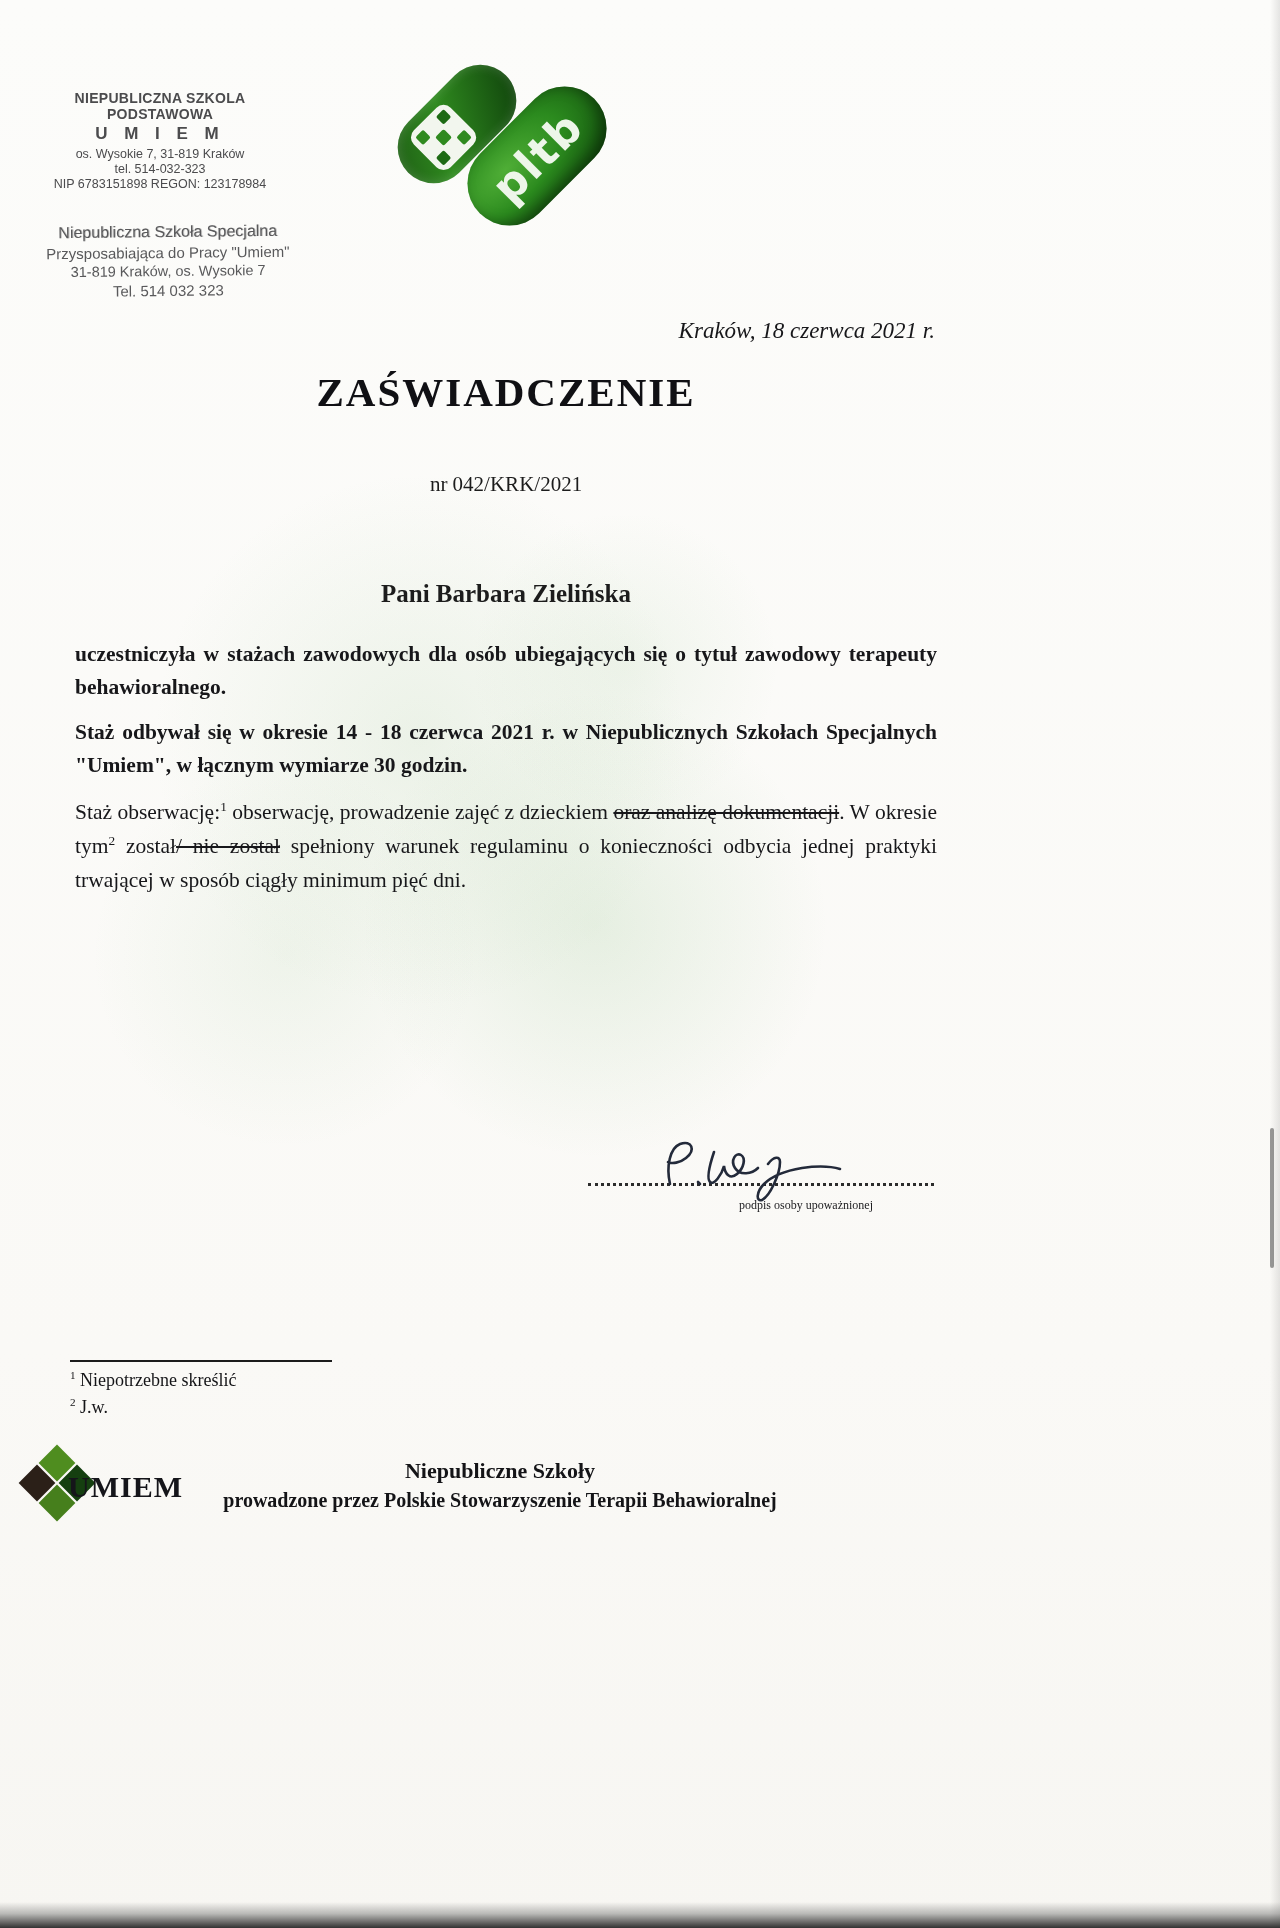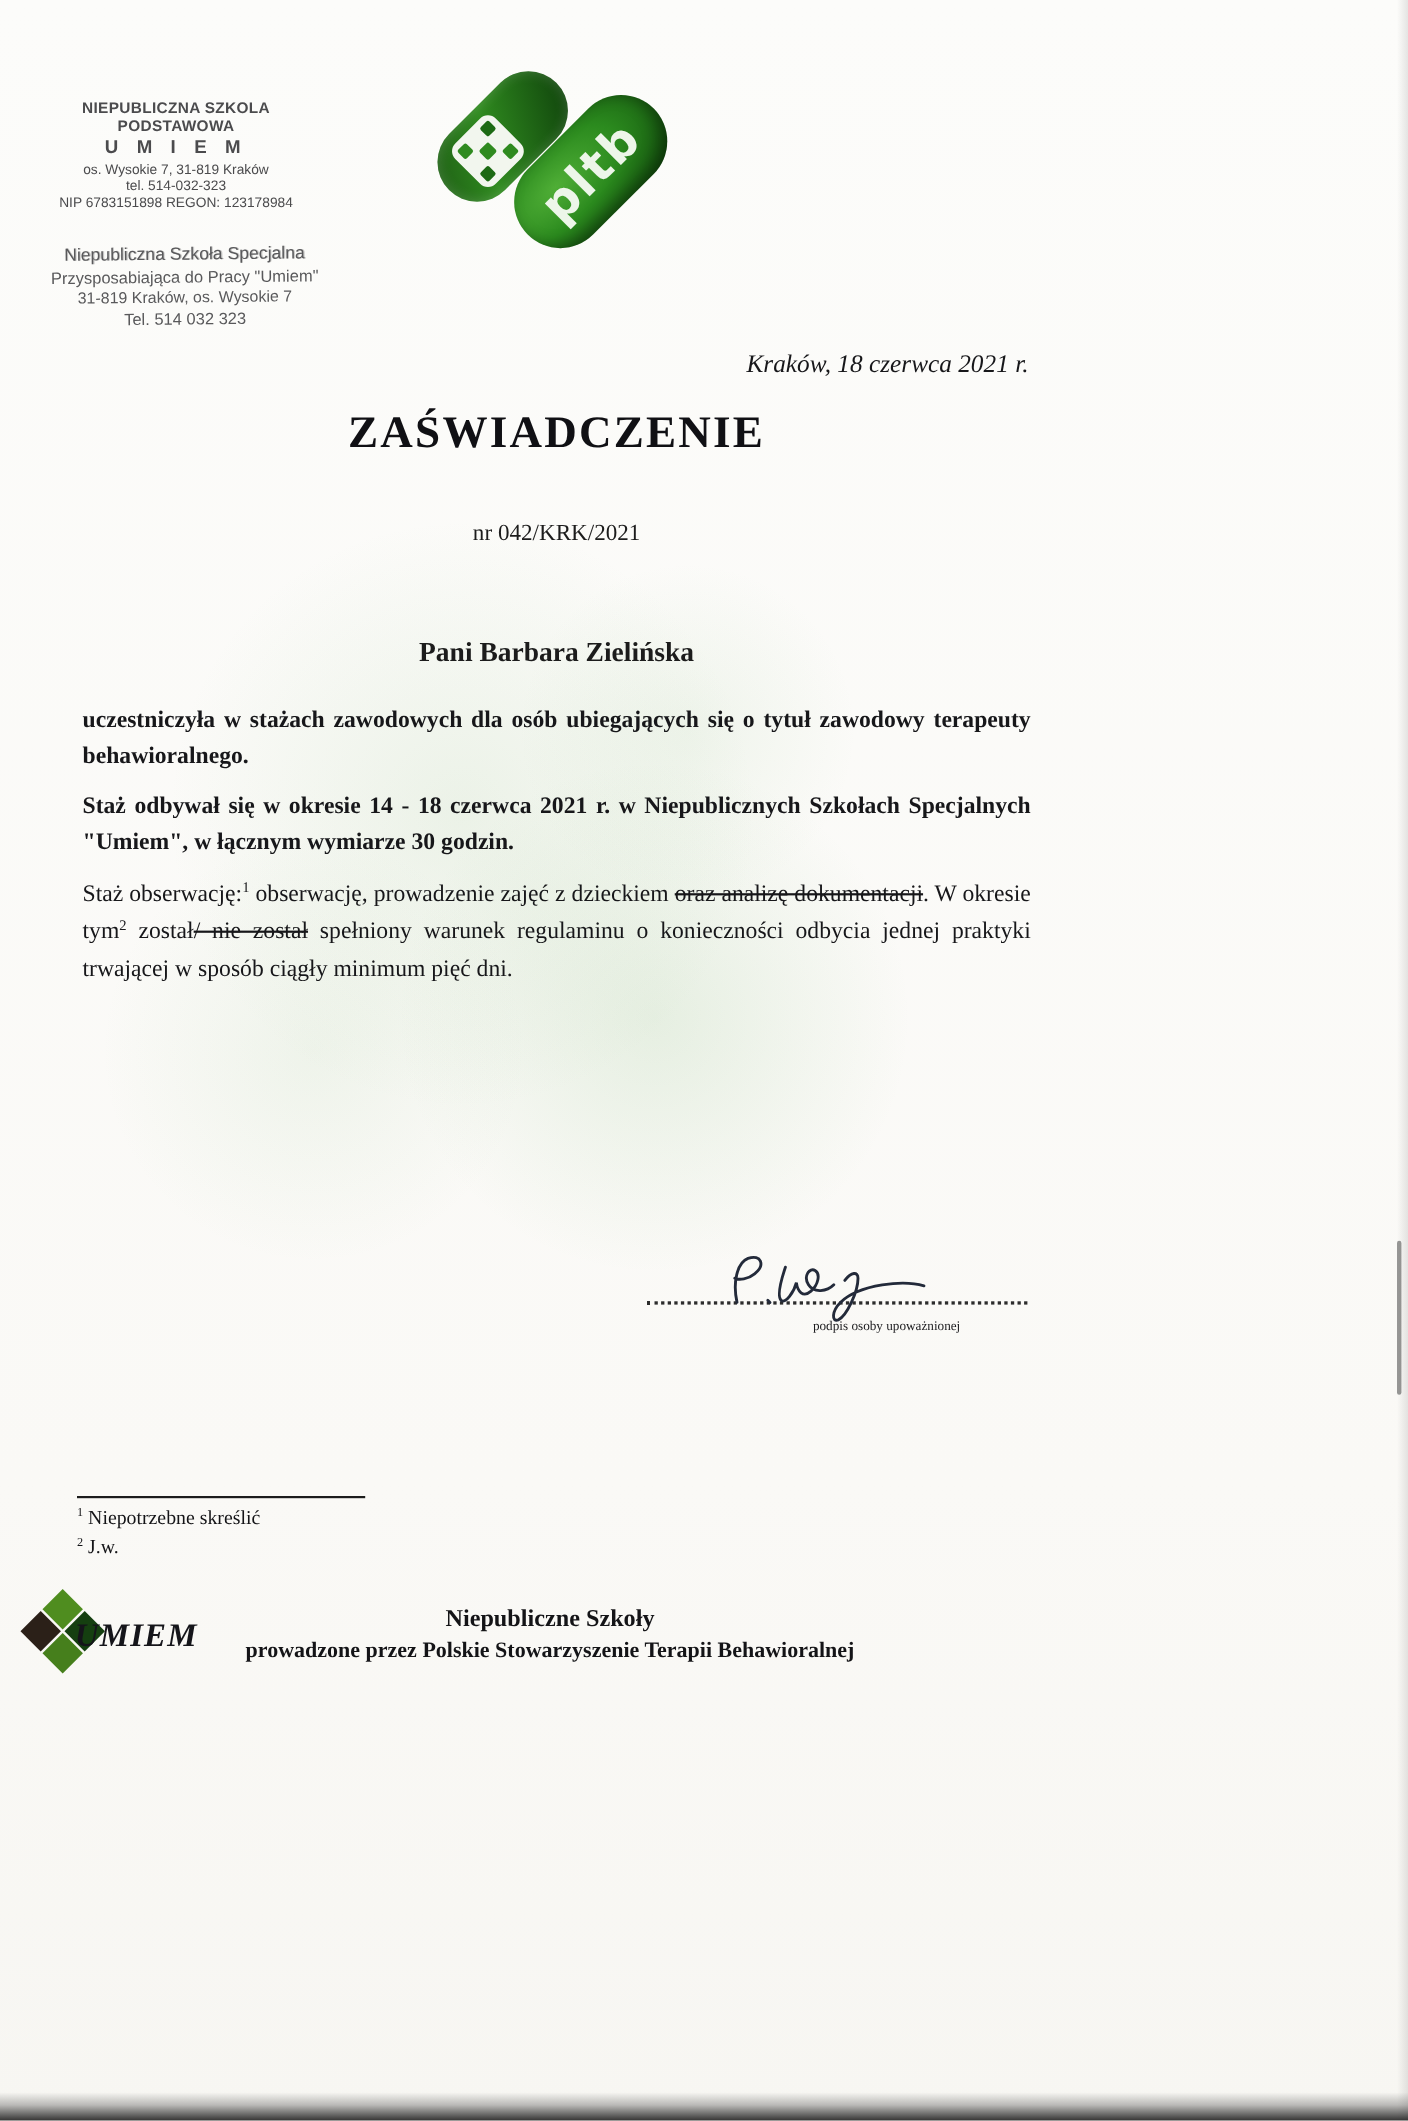--- a/index.html
+++ b/index.html
@@ -84,21 +84,21 @@
   .fn1 { top:1369px;text-align:right; }
   .fn2 { top:1396px; }
 
   
   .footer-logo { position:absolute; left:16px; top:1448px; width:210px; height:92px; }
   .dm { position:absolute; width:26px; height:26px; transform:rotate(45deg); }
   .dm1 { left:28px; top:2px;  background:#4f8d1f; }
   .dm2 { left:8px;  top:22px; background:#2b2018; }
   .dm3 { left:48px; top:22px; background:#153f10; }
   .dm4 { left:28px; top:42px; background:#467f1c; }
-  .umiem { position:absolute; left:52px; top:22px; font-style:italic; font-weight:700;
+  .umiem { position:absolute; left:52px; top:22px; font-weight:700;
            font-size:30px; letter-spacing:1px; color:#15151a; }
 
   .footer-text { position:absolute; left:0; top:1458px; width:1000px; text-align:center;
                  font-weight:700; color:#141417; }
   .footer-text .f1 { font-size:22px; }
   .footer-text .f2 { font-size:20px; margin-top:5px; }
 
   
   .edge-shade { position:absolute; right:0; top:0; width:10px; height:100%;
                 background:linear-gradient(90deg, rgba(0,0,0,0) 0%, rgba(120,120,120,0.18) 100%); }

